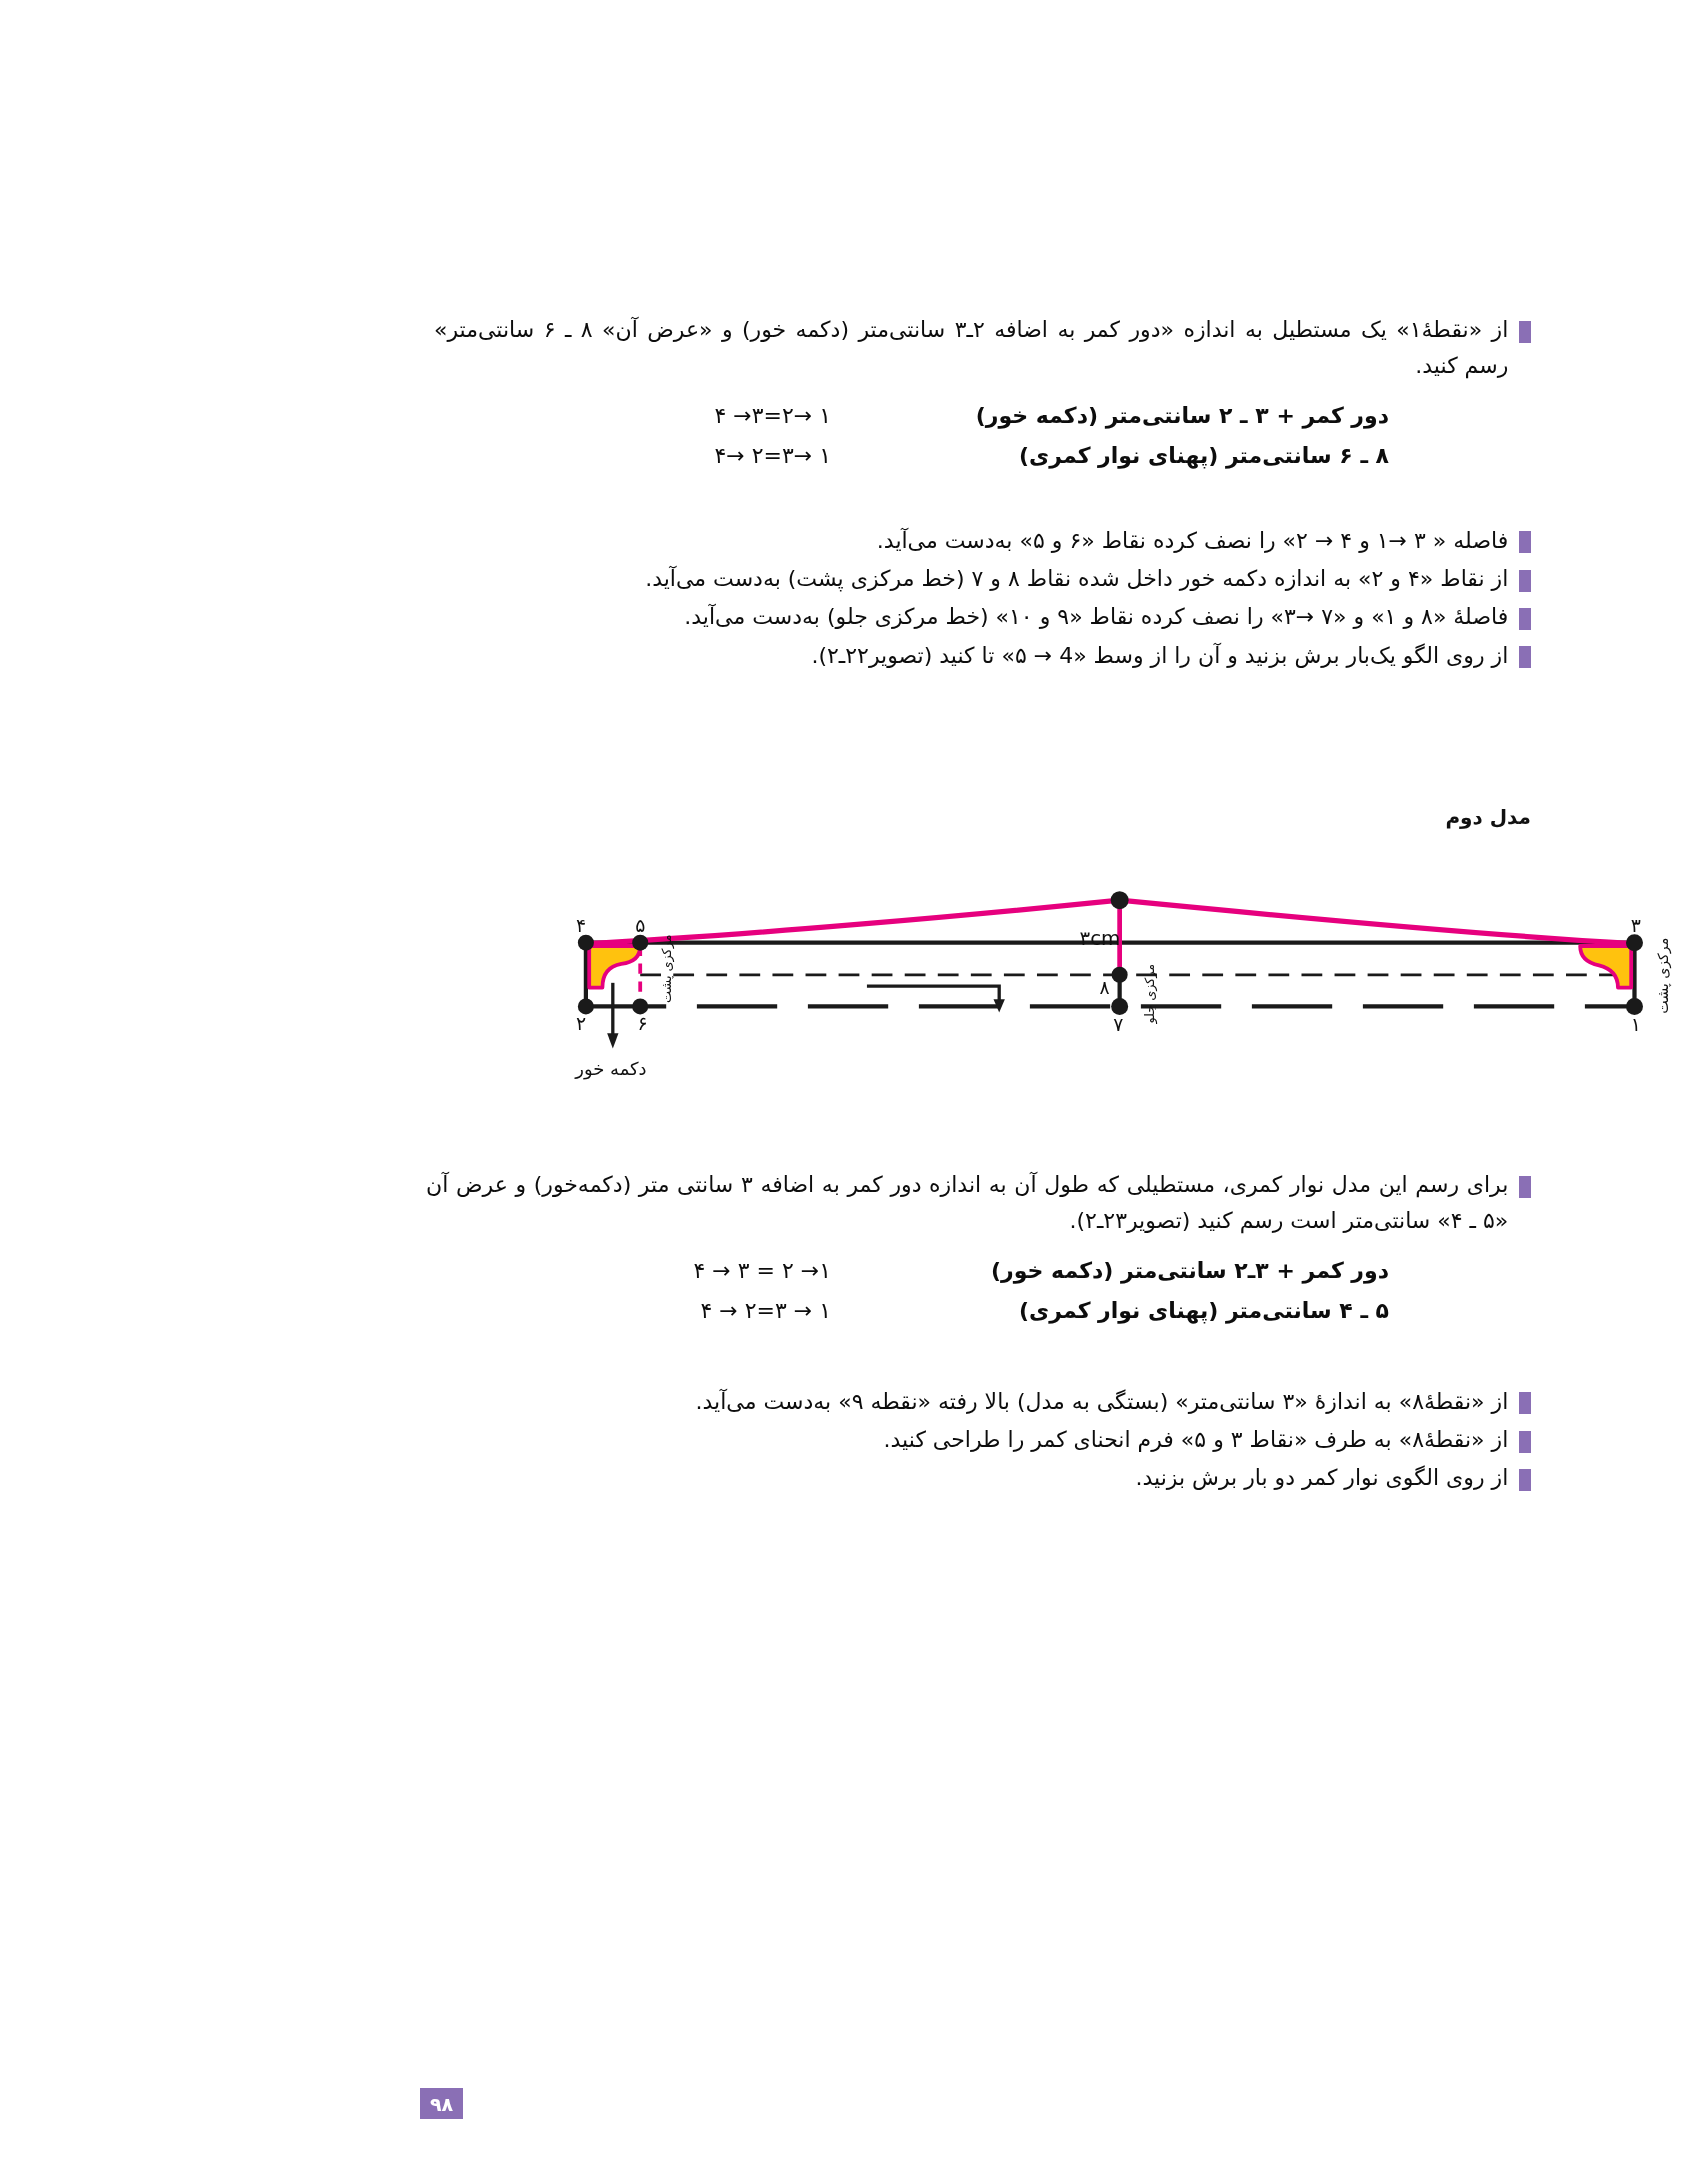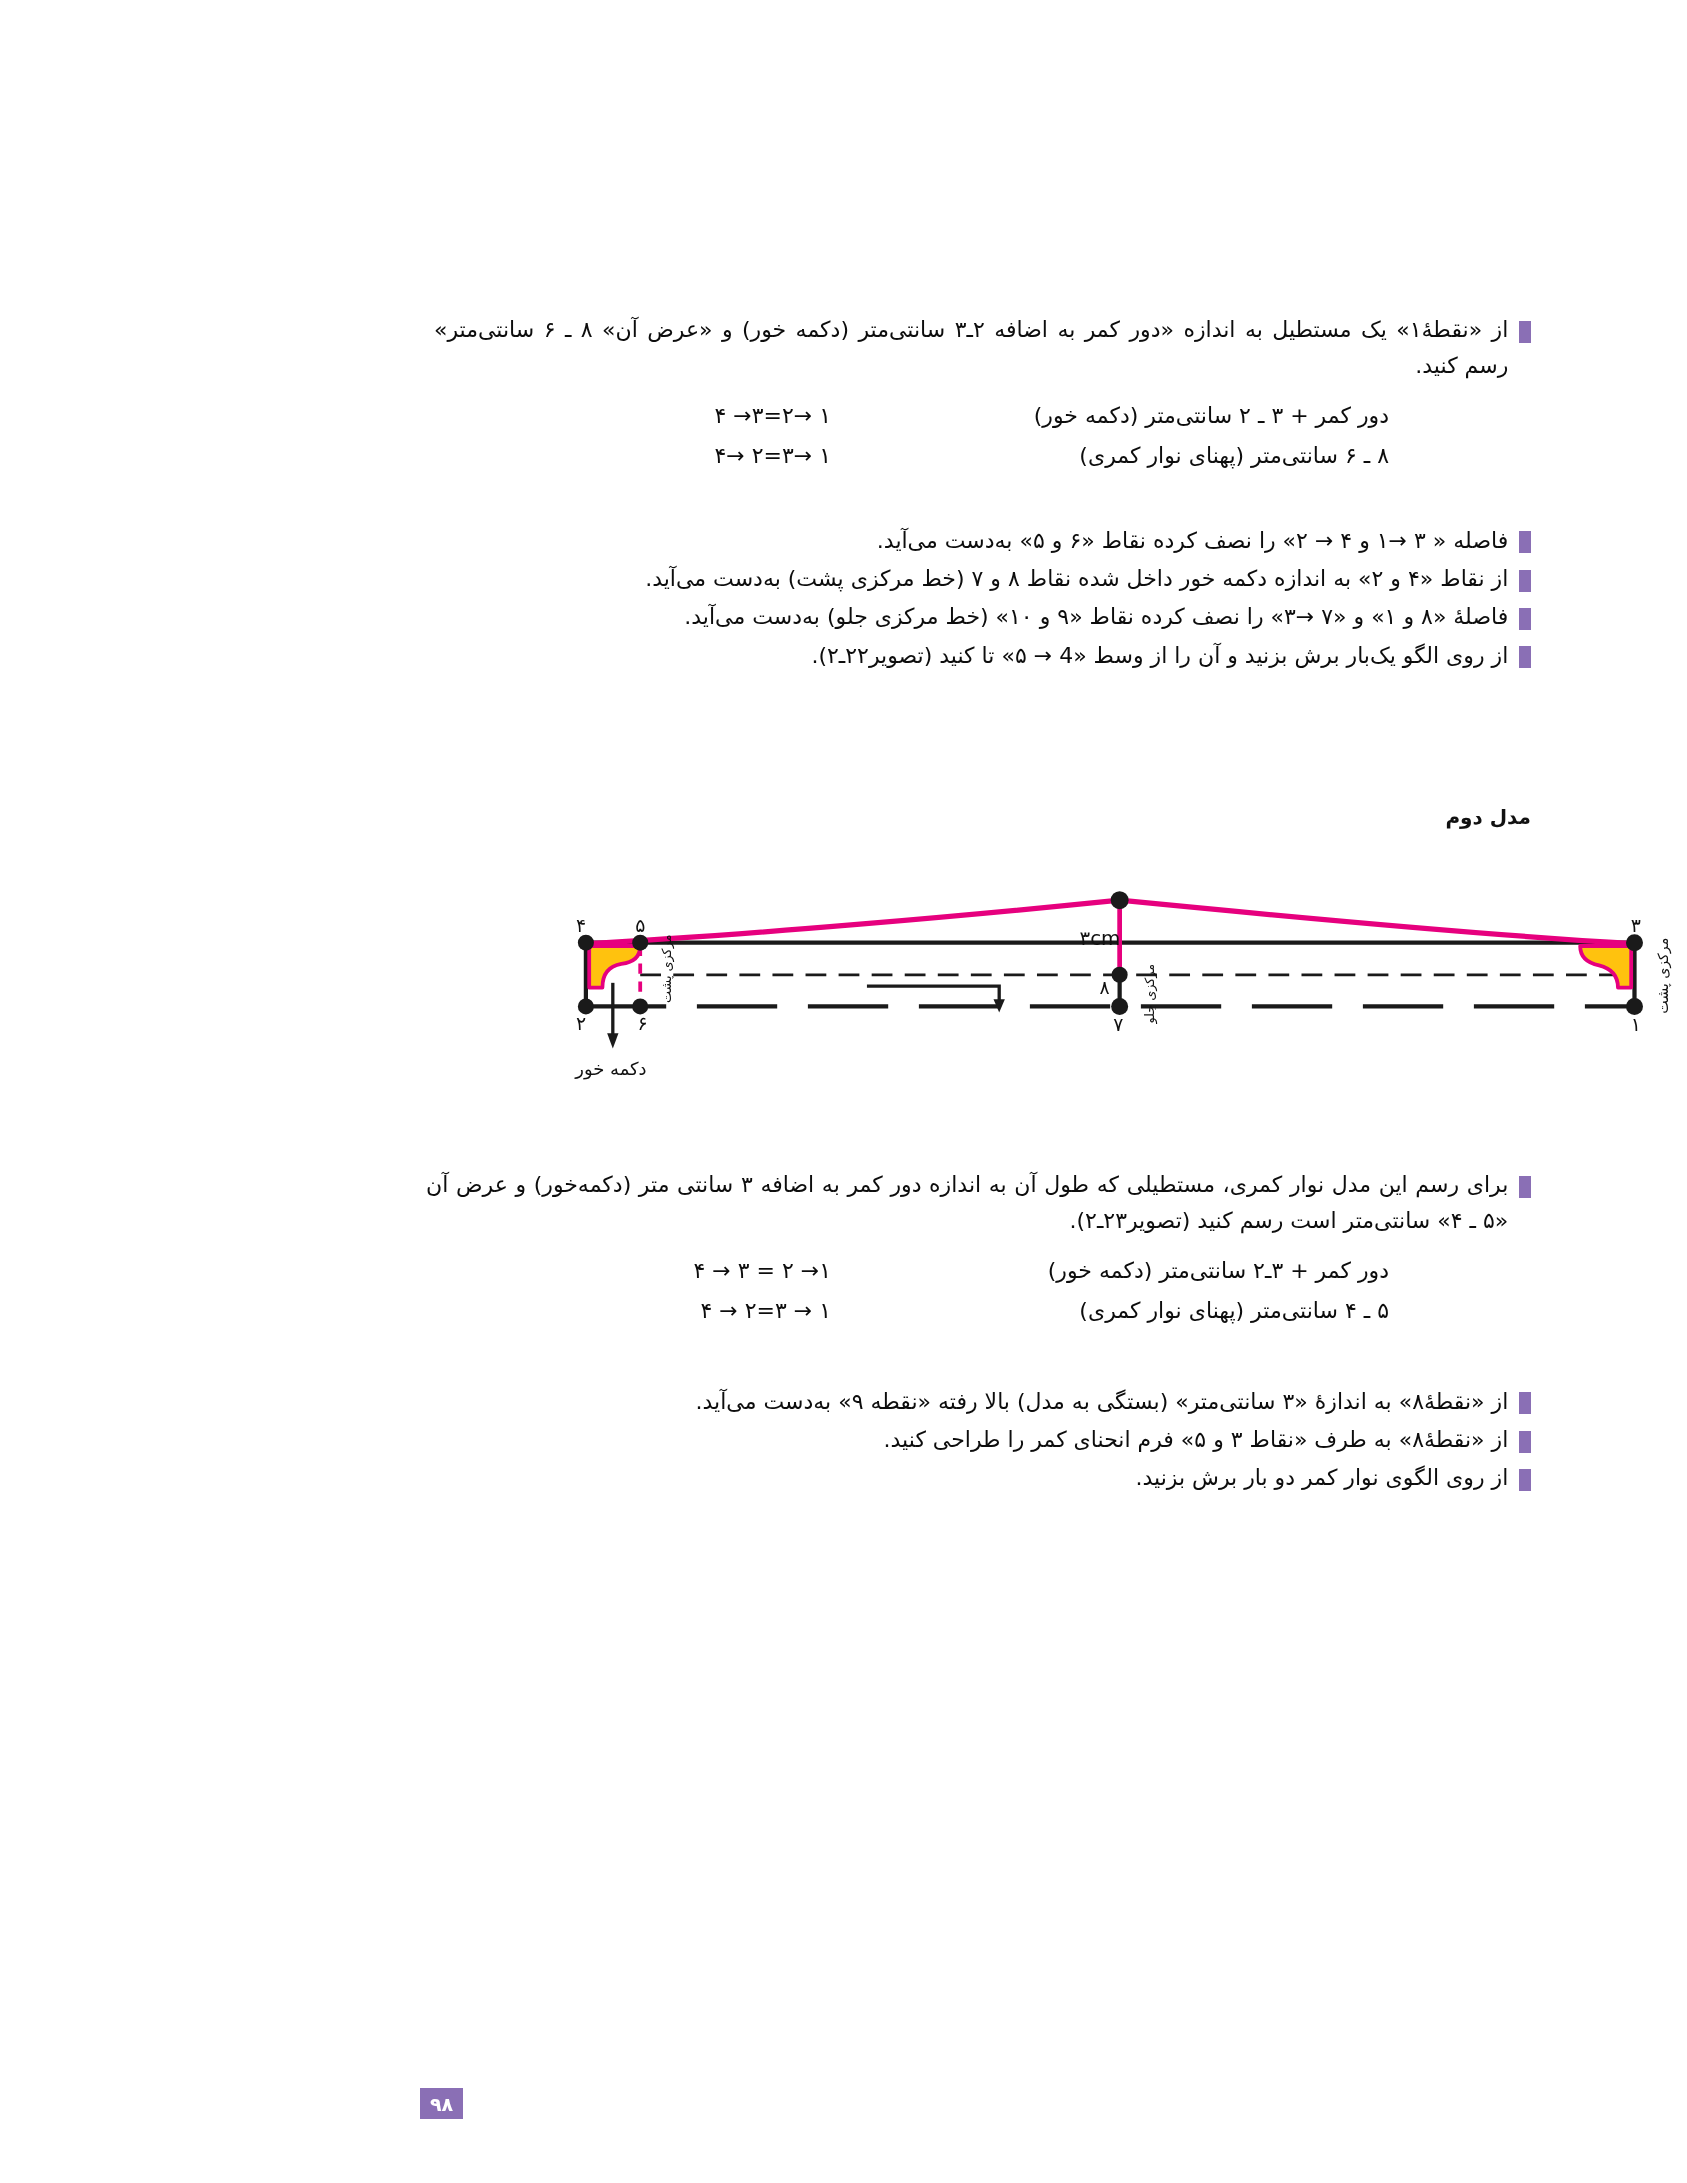--- a/index.html
+++ b/index.html
@@ -66,20 +66,21 @@
     justify-content: flex-start;
     font-size: 22px;
     color: #0d0d0d;
     line-height: 1.85;
     padding-right: 142px;
   }
   .formula-label {
     flex: 0 0 auto;
     min-width: 449px;
     text-align: right;
+    font-weight: bold;
   }
   .formula-result {
     flex: 0 0 auto;
     margin-right: 109px;
     letter-spacing: 0.5px;
     white-space: nowrap;
     direction: ltr;
     unicode-bidi: bidi-override;
     text-align: center;
   }

